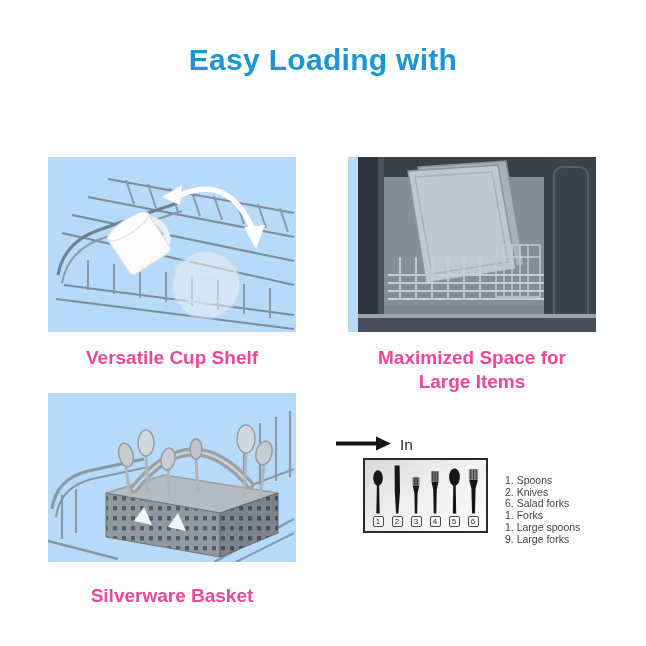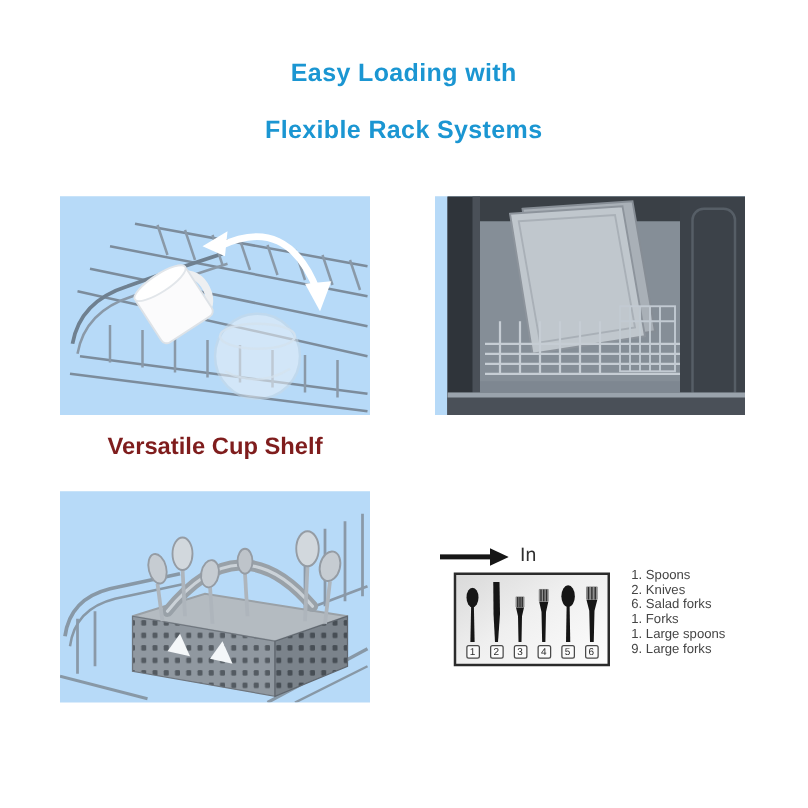--- a/index.html
+++ b/index.html
@@ -1,56 +1,55 @@
 <!DOCTYPE html>
 <html><head>
 <meta charset="utf-8">
 <style>
   html,body{margin:0;padding:0;}
   body{width:646px;height:646px;background:#ffffff;font-family:"Liberation Sans",sans-serif;position:relative;overflow:hidden;}
   .canvas{position:absolute;inset:0;width:646px;height:646px;background:#ffffff;}
 
   .title{position:absolute;top:37px;left:0;width:646px;text-align:center;
-         color:#1B96D2;font-weight:700;font-size:20px;line-height:45px;letter-spacing:.3px;}
+         color:#1B96D2;font-weight:700;font-size:30px;line-height:45px;letter-spacing:.3px;}
 
   .tile{position:absolute;background:#B7DAF8;overflow:hidden;}
   #tile-cup{left:48px;top:157px;width:248px;height:175px;}
   #tile-space{left:348px;top:157px;width:248px;height:175px;}
   #tile-basket{left:48px;top:393px;width:248px;height:169px;}
   .tile svg{display:block;}
 
-  .caption{position:absolute;color:#7f1d1d;font-weight:700;font-size:19px;line-height:24px;text-align:center;}
+  .caption{position:absolute;color:#ec4899;font-weight:700;font-size:19px;line-height:24px;text-align:center;}
   #cap-cup{left:48px;top:346px;width:248px;}
   #cap-space{left:338px;top:346px;width:268px;}
   #cap-space .wrap{display:block;width:205px;margin:0 auto;}
   #cap-basket{left:48px;top:584px;width:248px;}
 
   .diagram{position:absolute;left:333px;top:430px;width:300px;height:120px;}
-  .arrow-row{position:absolute;left:18px;top:6px;display:flex;align-items:center;}
+  .arrow-row{position:absolute;left:2px;top:6px;display:flex;align-items:flex-start;}
   .in-label{margin-left:9px;font-size:15.5px;color:#2E2E2E;}
 
   .cutlery-box{position:absolute;left:30px;top:28px;width:125px;height:75px;box-sizing:border-box;
                border:2px solid #2B2B2B;background:linear-gradient(145deg,#D9D9D9 0%,#EFEFEF 45%,#FDFDFD 100%);
                display:flex;justify-content:space-evenly;align-items:flex-end;padding:0 2px 4px 2px;}
   .slot{display:flex;flex-direction:column;align-items:center;justify-content:flex-end;width:16px;}
   .slot svg{display:block;margin-bottom:2px;}
   .numbox{width:11px;height:11px;box-sizing:border-box;border:1px solid #4A4A4A;border-radius:2px;background:#FBFBFB;
           font-size:8px;line-height:9px;text-align:center;color:#2B2B2B;}
 
-  .legend{position:absolute;left:172px;top:25px;font-size:10.5px;line-height:11.7px;color:#454545;}
+  .legend{position:absolute;left:172px;top:45px;font-size:10.5px;line-height:11.7px;color:#454545;}
   .legend div{white-space:nowrap;}
 </style>
 </head>
 <body>
 
 <div class="canvas">
 
   <div class="title">
     <div>Easy Loading with</div>
-    <div>Flexible Rack Systems</div>
   </div>
 
   <div class="tile" id="tile-cup">
     <svg width="248" height="175" viewBox="0 0 248 175">
 
       <g stroke="#7C8C9C" stroke-width="2" fill="none">
         <line x1="60" y1="22" x2="246" y2="56"></line>
         <line x1="40" y1="40" x2="246" y2="80"></line>
         <line x1="24" y1="58" x2="246" y2="104"></line>
         <line x1="14" y1="76" x2="246" y2="128"></line>
@@ -198,20 +197,24 @@
         <ellipse cx="98" cy="50" rx="8" ry="13" fill="#D2D8DD" stroke="#959CA4" stroke-width="1.5"></ellipse>
         <ellipse cx="120" cy="66" rx="7" ry="11" fill="#C6CCD2" stroke="#959CA4" stroke-width="1.5" transform="rotate(10 120 66)"></ellipse>
         <ellipse cx="148" cy="56" rx="6" ry="10" fill="#BEC4CA" stroke="#959CA4" stroke-width="1.5"></ellipse>
         <ellipse cx="198" cy="46" rx="9" ry="14" fill="#D2D8DD" stroke="#959CA4" stroke-width="1.5"></ellipse>
         <ellipse cx="216" cy="60" rx="8" ry="12" fill="#C6CCD2" stroke="#959CA4" stroke-width="1.5" transform="rotate(14 216 60)"></ellipse>
       </g>
     </svg>
   </div>
 
   <div class="caption" id="cap-cup">Versatile Cup Shelf</div>
+  <div class="caption" id="cap-space">
+    <span class="wrap">Maximized Space for Large Items</span>
+  </div>
+  <div class="caption" id="cap-basket">Silverware Basket</div>
 
   <div class="diagram">
     <div class="arrow-row">
       <svg width="56" height="15" viewBox="0 0 56 15">
         <rect x="1" y="5.5" width="41" height="4" fill="#161616"></rect>
         <polygon points="41,0.5 56,7.5 41,14.5" fill="#161616"></polygon>
       </svg>
       <span class="in-label">In</span>
     </div>
 

